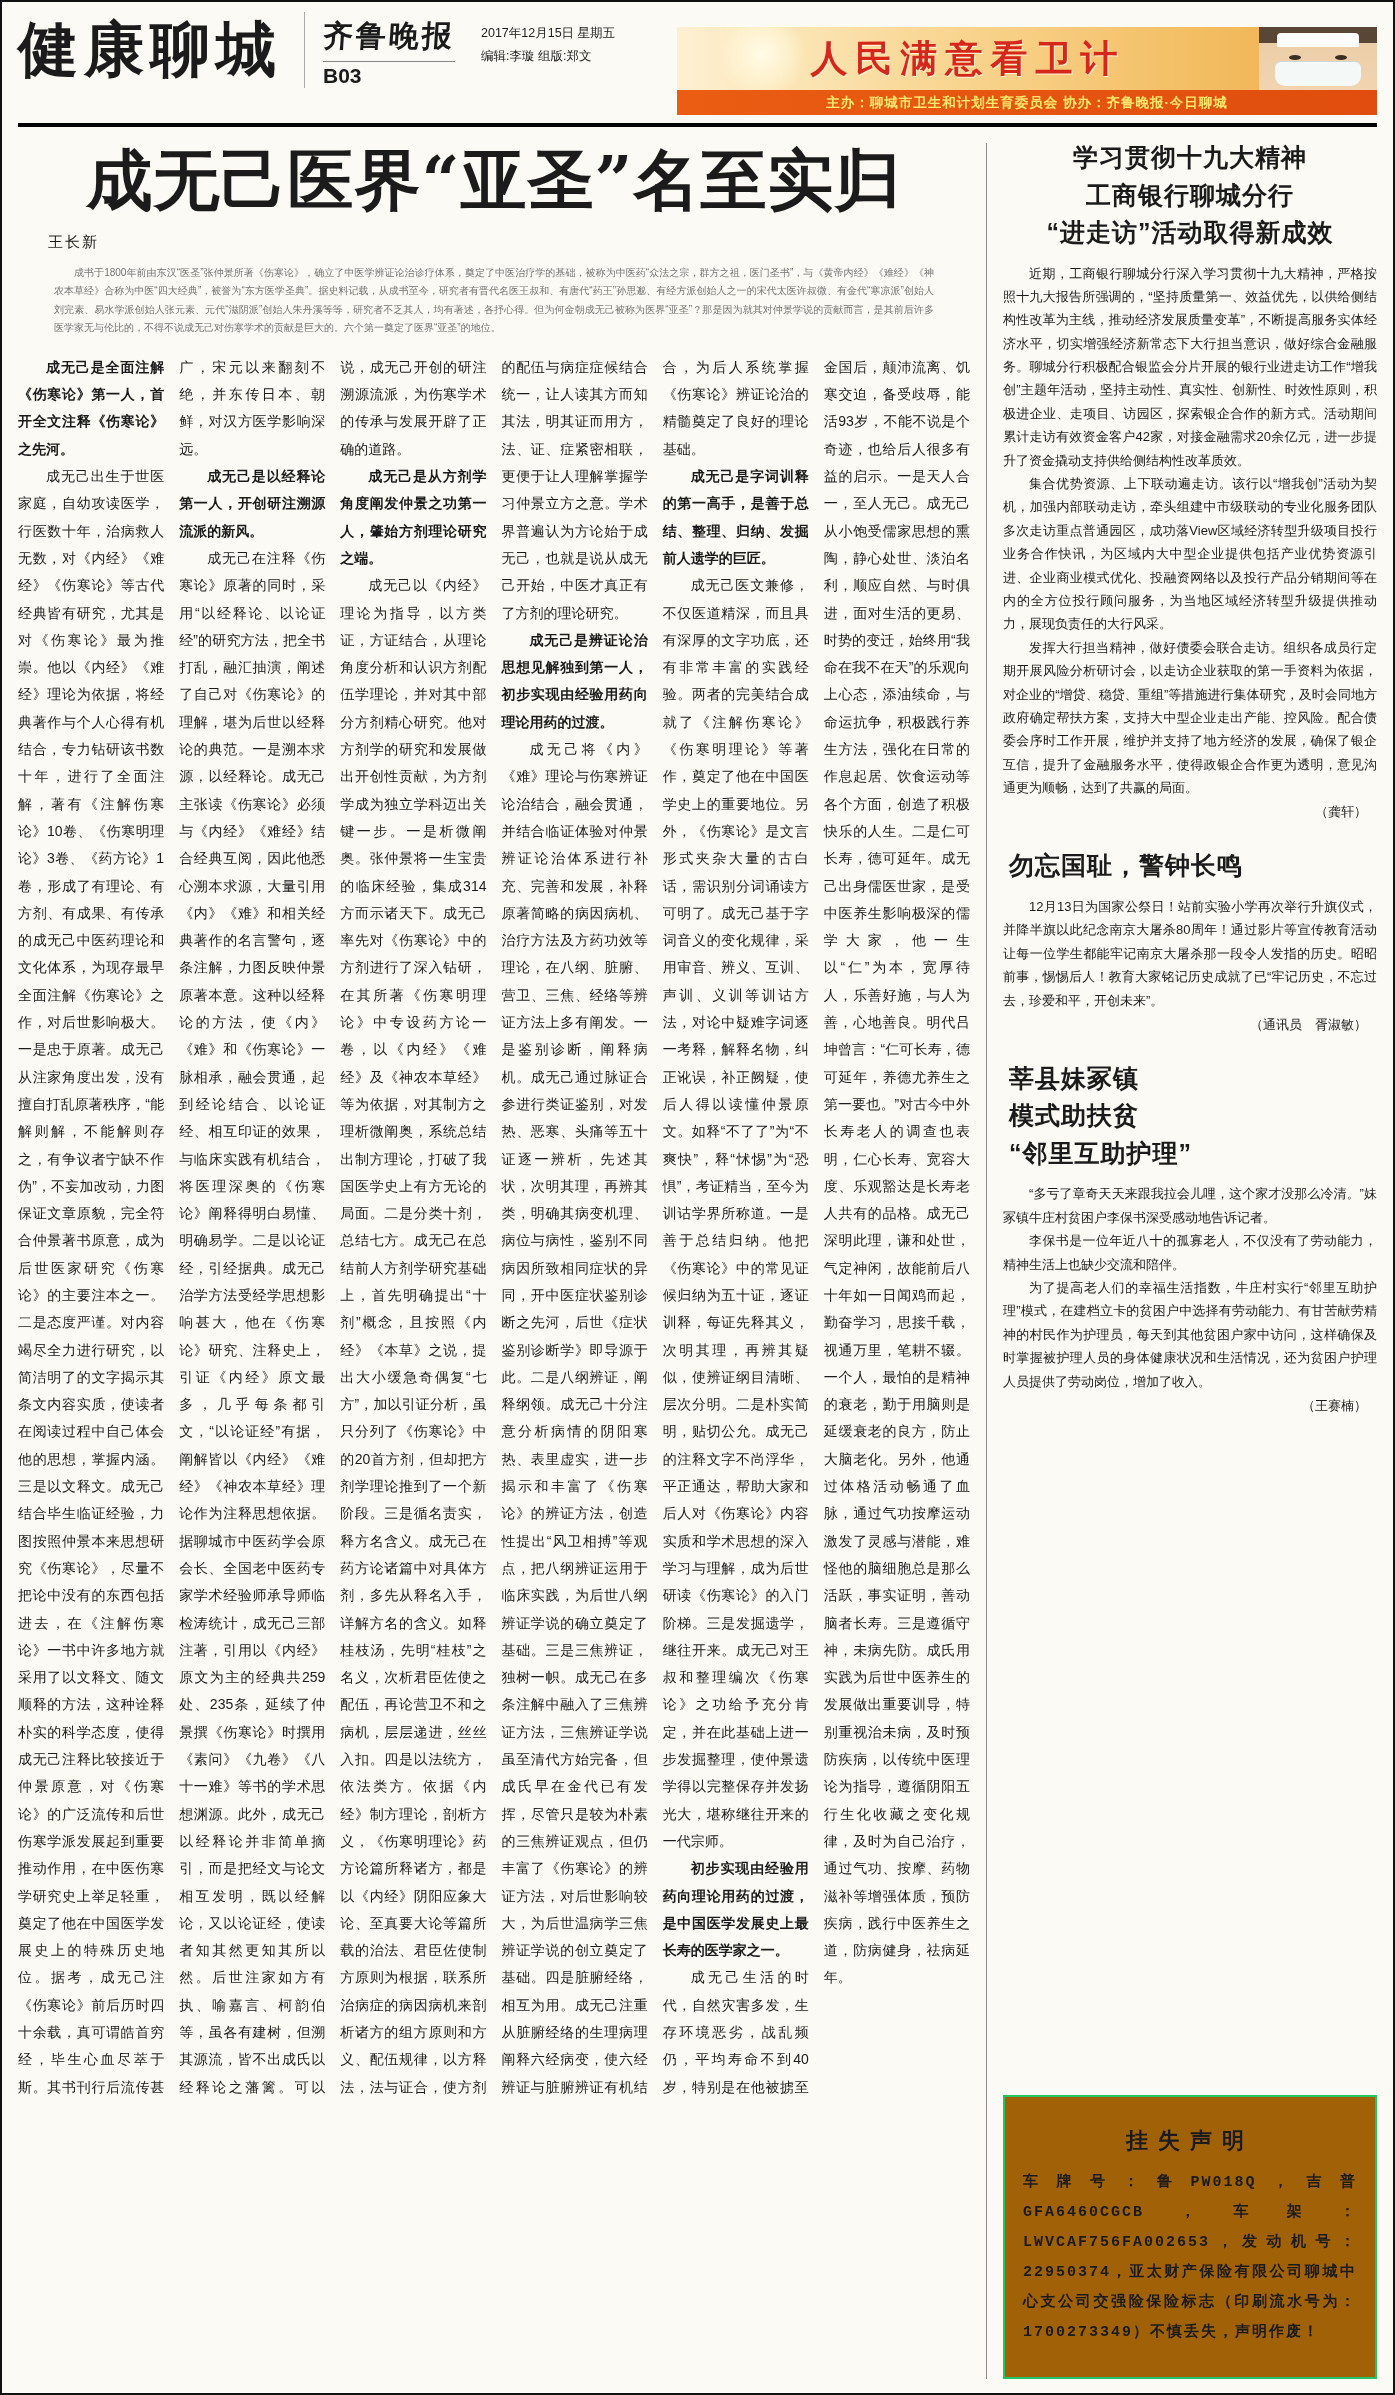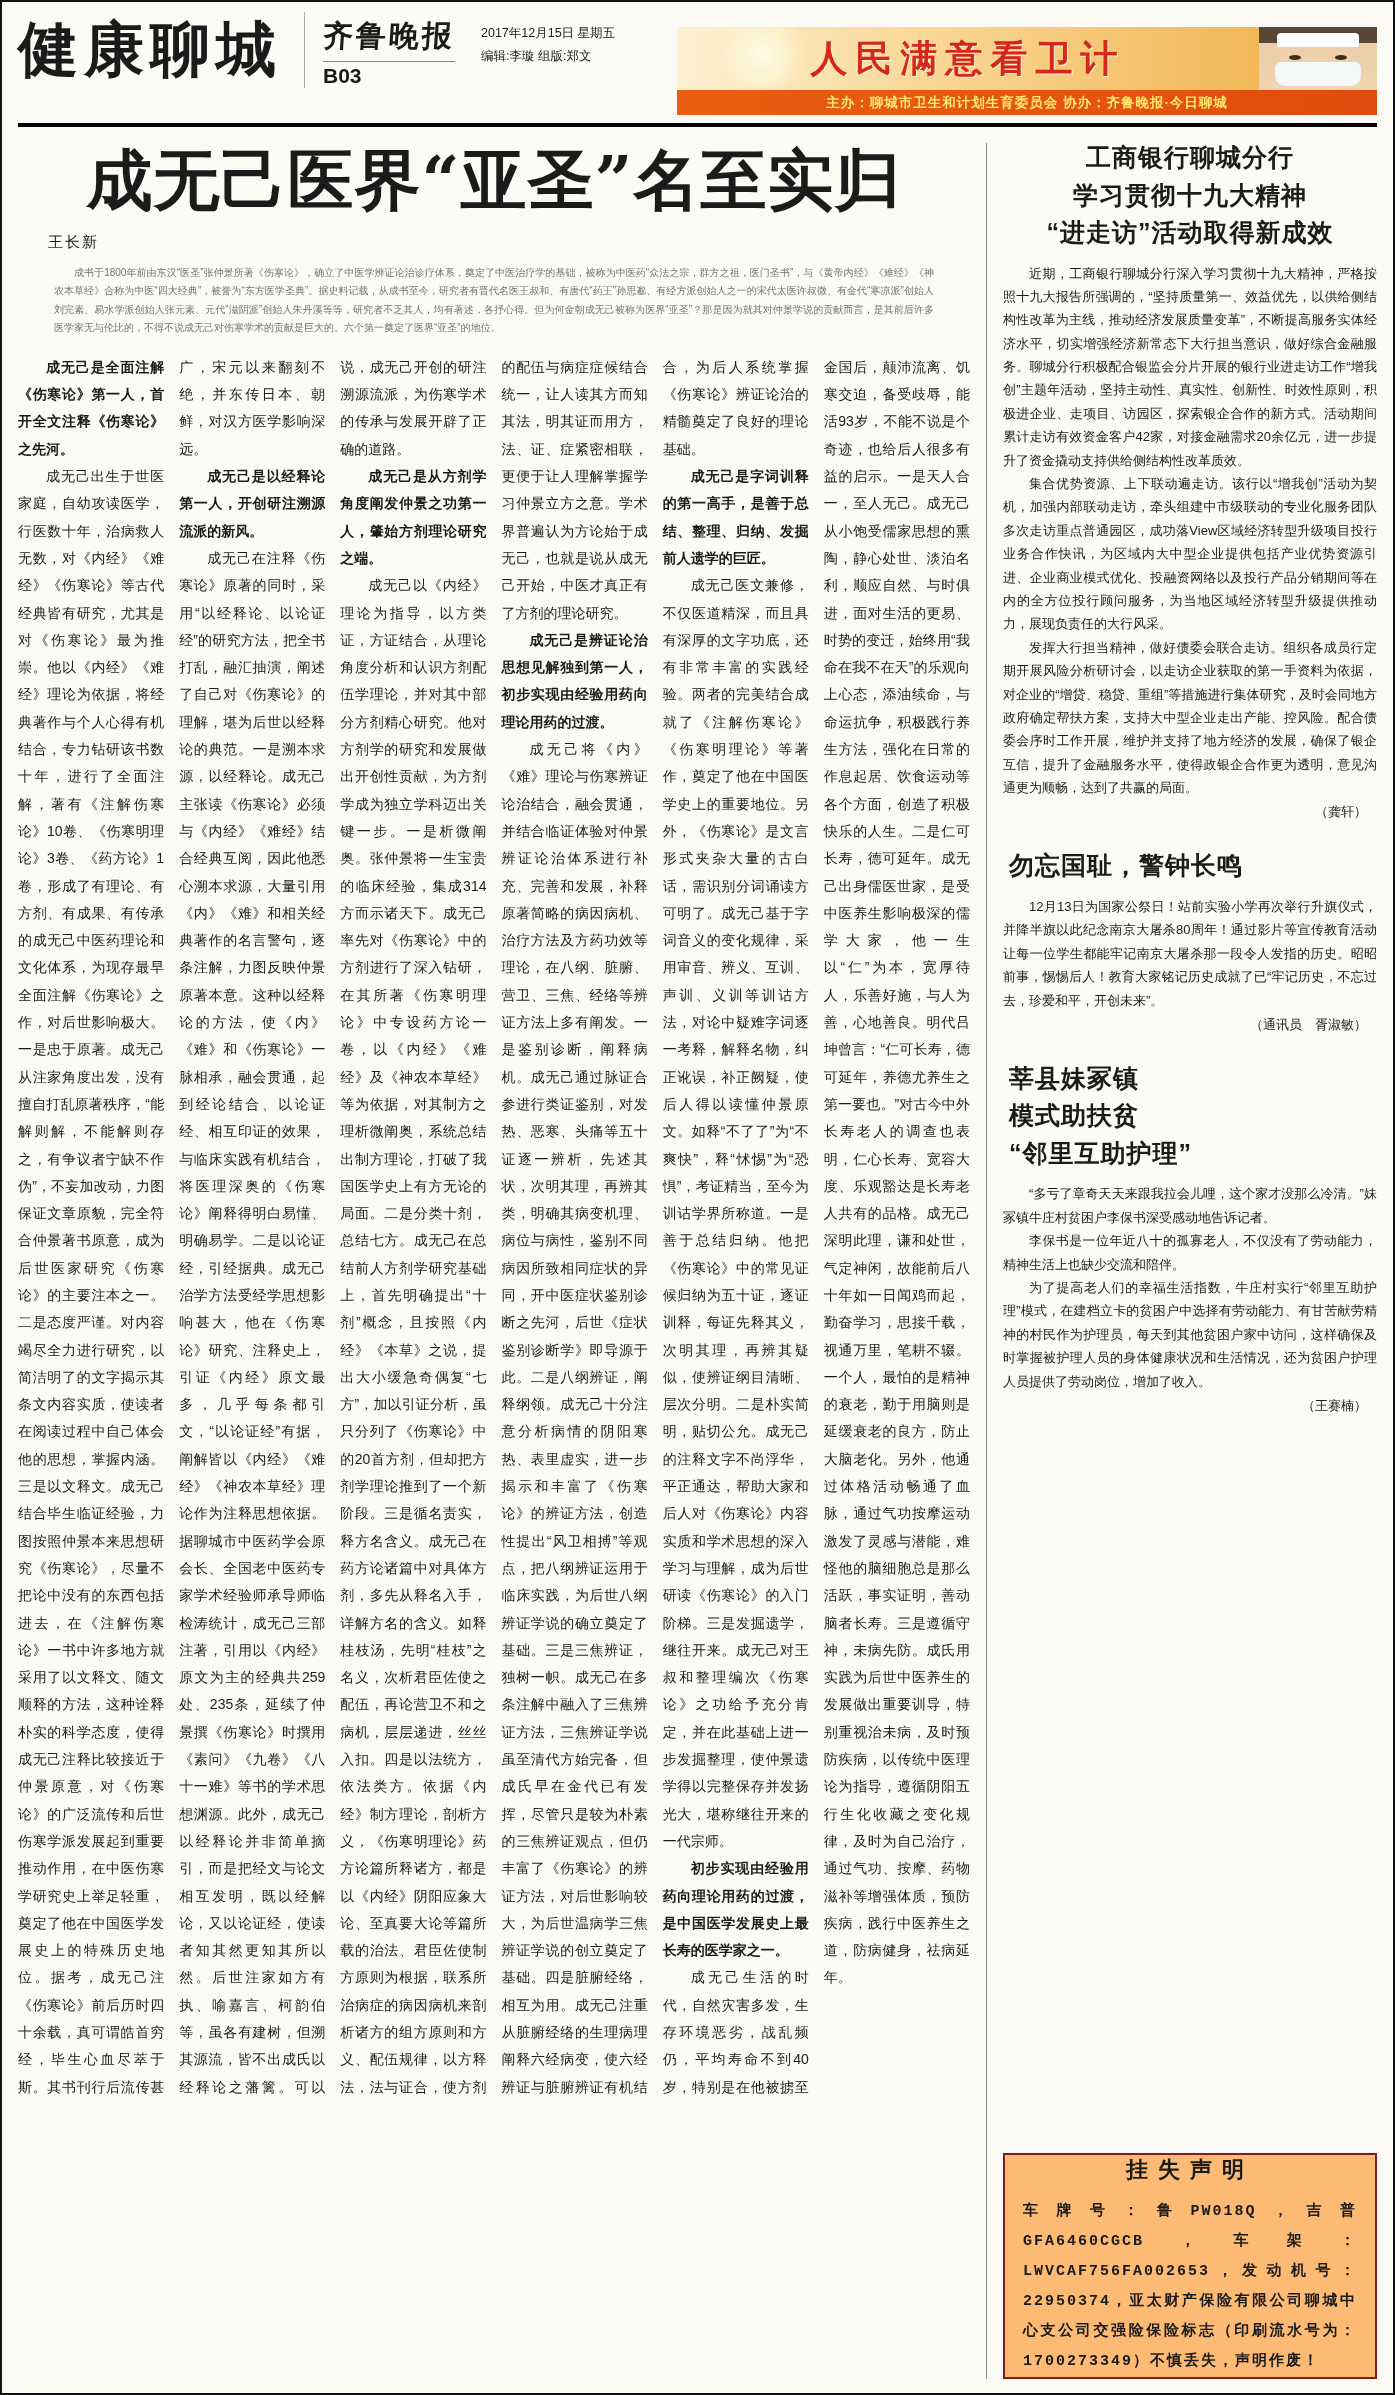--- a/index.html
+++ b/index.html
@@ -43,21 +43,21 @@
   .body-cols { flex:1; column-count:6; column-gap:15px; font-size:14px; line-height:1.95; text-align:justify; min-height:0; }
   .body-para { text-indent:2em; }
   .body-head { text-indent:2em; font-weight:bold; }
   
   .sb-article { margin-bottom:26px; }
   .sb-title { font-weight:900; font-size:25px; line-height:1.5; margin-bottom:10px; letter-spacing:1px; }
   .sb-title.center { text-align:center; }
   .sb-title.left { text-align:left; padding-left:6px; }
   .sb-article p { font-size:13px; line-height:1.8; text-align:justify; text-indent:2em; }
   .sb-sig { text-align:right; font-size:13px; padding-right:10px; margin-top:4px; }
-  .notice-box { border:2px solid #7f1d1d; padding:0 18px; margin-top:auto; background:#fdba74; }
+  .notice-box { border:2px solid #22c55e; padding:29px 18px; margin-top:auto; background:#a16207; }
   .notice-title { text-align:center; font-weight:900; font-size:22px; letter-spacing:10px; margin-bottom:12px; }
   .notice-text { font-size:15px; font-weight:bold; line-height:2.0; letter-spacing:2px; text-align:justify; font-family:"Liberation Mono", monospace; }
 </style>
 </head>
 <body>
 
 <div class="page">
 
   <div class="header">
     <div class="masthead-title">健康聊城</div>
@@ -106,22 +106,22 @@
           <p class="body-para">成无己生活的时代，自然灾害多发，生存环境恶劣，战乱频仍，平均寿命不到40岁，特别是在他被掳至金国后，颠沛流离、饥寒交迫，备受歧辱，能活93岁，不能不说是个奇迹，也给后人很多有益的启示。一是天人合一，至人无己。成无己从小饱受儒家思想的熏陶，静心处世、淡泊名利，顺应自然、与时俱进，面对生活的更易、时势的变迁，始终用“我命在我不在天”的乐观向上心态，添油续命，与命运抗争，积极践行养生方法，强化在日常的作息起居、饮食运动等各个方面，创造了积极快乐的人生。二是仁可长寿，德可延年。成无己出身儒医世家，是受中医养生影响极深的儒学大家，他一生以“仁”为本，宽厚待人，乐善好施，与人为善，心地善良。明代吕坤曾言：“仁可长寿，德可延年，养德尤养生之第一要也。”对古今中外长寿老人的调查也表明，仁心长寿、宽容大度、乐观豁达是长寿老人共有的品格。成无己深明此理，谦和处世，气定神闲，故能前后八十年如一日闻鸡而起，勤奋学习，思接千载，视通万里，笔耕不辍。一个人，最怕的是精神的衰老，勤于用脑则是延缓衰老的良方，防止大脑老化。另外，他通过体格活动畅通了血脉，通过气功按摩运动激发了灵感与潜能，难怪他的脑细胞总是那么活跃，事实证明，善动脑者长寿。三是遵循守神，未病先防。成氏用实践为后世中医养生的发展做出重要训导，特别重视治未病，及时预防疾病，以传统中医理论为指导，遵循阴阳五行生化收藏之变化规律，及时为自己治疗，通过气功、按摩、药物滋补等增强体质，预防疾病，践行中医养生之道，防病健身，祛病延年。</p>
         </div>
     </div>
 
     <div class="v-divider"></div>
 
     <div class="sidebar">
       <div>
           <article class="sb-article">
             <div class="sb-title center">
+              <div>学习贯彻十九大精神</div>
               <div>工商银行聊城分行</div>
-              <div>学习贯彻十九大精神</div>
               <div>“进走访”活动取得新成效</div>
             </div>
             <p>近期，工商银行聊城分行深入学习贯彻十九大精神，严格按照十九大报告所强调的，“坚持质量第一、效益优先，以供给侧结构性改革为主线，推动经济发展质量变革”，不断提高服务实体经济水平，切实增强经济新常态下大行担当意识，做好综合金融服务。聊城分行积极配合银监会分片开展的银行业进走访工作“增我创”主题年活动，坚持主动性、真实性、创新性、时效性原则，积极进企业、走项目、访园区，探索银企合作的新方式。活动期间累计走访有效资金客户42家，对接金融需求20余亿元，进一步提升了资金撬动支持供给侧结构性改革质效。</p>
             <p>集合优势资源、上下联动遍走访。该行以“增我创”活动为契机，加强内部联动走访，牵头组建中市级联动的专业化服务团队多次走访重点普通园区，成功落View区域经济转型升级项目投行业务合作快讯，为区域内大中型企业提供包括产业优势资源引进、企业商业模式优化、投融资网络以及投行产品分销期间等在内的全方位投行顾问服务，为当地区域经济转型升级提供推动力，展现负责任的大行风采。</p>
             <p>发挥大行担当精神，做好债委会联合走访。组织各成员行定期开展风险分析研讨会，以走访企业获取的第一手资料为依据，对企业的“增贷、稳贷、重组”等措施进行集体研究，及时会同地方政府确定帮扶方案，支持大中型企业走出产能、控风险。配合债委会序时工作开展，维护并支持了地方经济的发展，确保了银企互信，提升了金融服务水平，使得政银企合作更为透明，意见沟通更为顺畅，达到了共赢的局面。</p>
             <div class="sb-sig">（龚轩）</div>
           </article>
           <article class="sb-article">
             <div class="sb-title left">
               <div>勿忘国耻，警钟长鸣</div>

